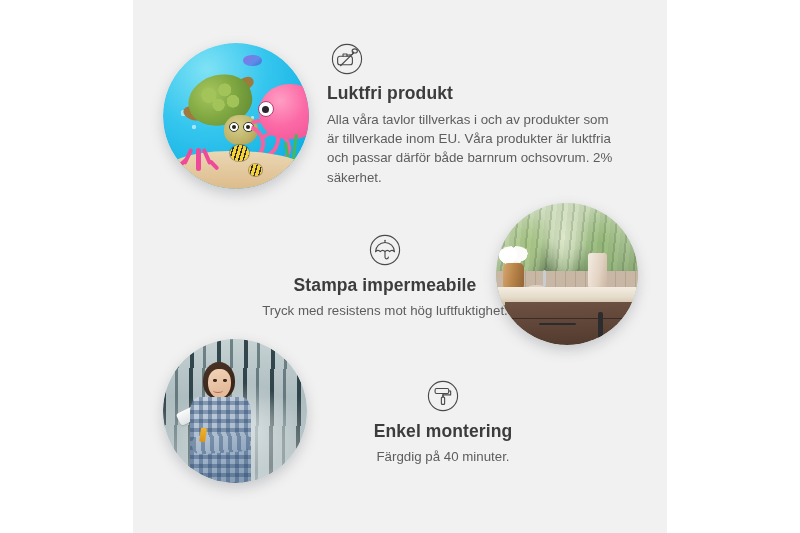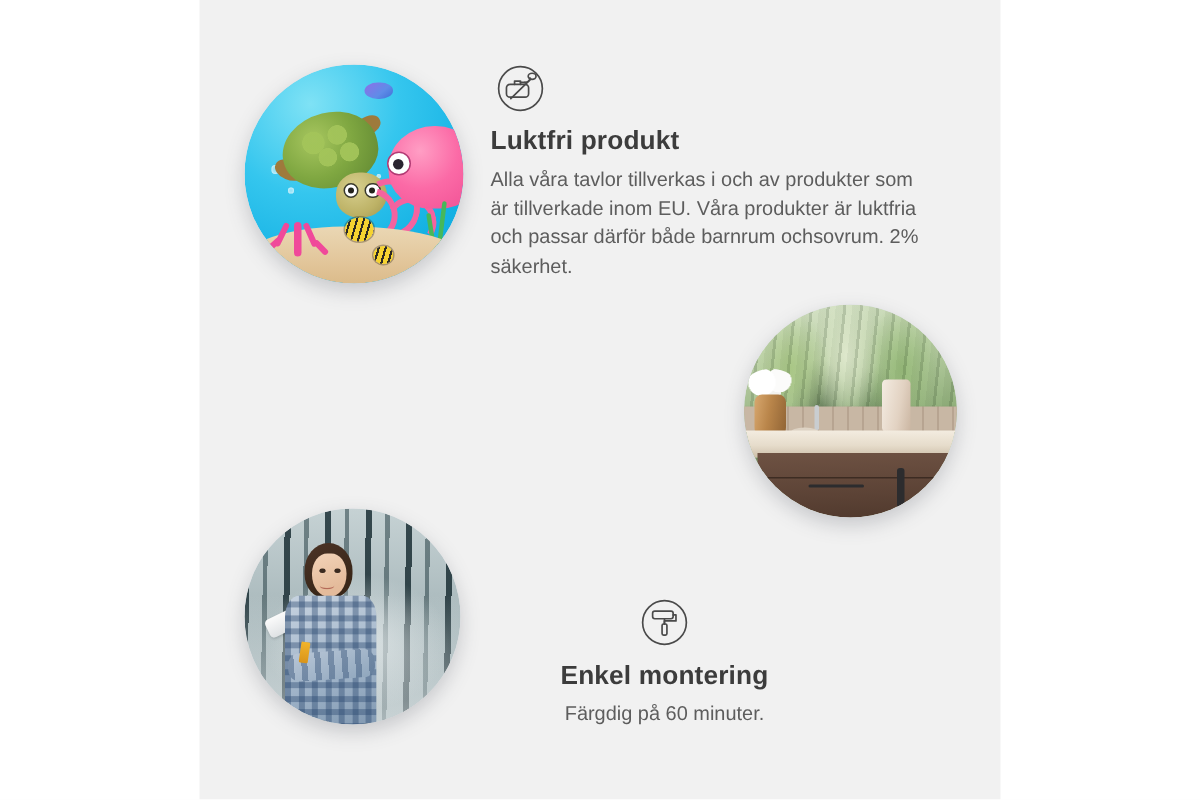--- a/index.html
+++ b/index.html
@@ -436,21 +436,21 @@
   }
   #feature-waterproof .feature-body {
     font-size: 13.3px;
     line-height: 19px;
     margin: 0;
   }
 
   
   #feature-easy-install {
     left: 165px;
-    top: 397px;
+    top: 378px;
     width: 290px;
     text-align: center;
   }
   #feature-easy-install .feature-icon { margin: 0 auto 7px auto; }
   #feature-easy-install .feature-title {
     font-size: 17.5px;
     line-height: 21px;
     margin: 0 0 5px 0;
   }
   #feature-easy-install .feature-body {
@@ -535,20 +535,33 @@
         <div class="bath-soap"></div>
         <div class="bath-counter"></div>
         <div class="bath-cabinet">
           <div class="bath-drawer-line" style="top:30%;"></div>
           <div class="bath-handle" style="left:24%;top:40%;width:26%;height:3.5%;"></div>
           <div class="bath-handle" style="left:66%;top:18%;width:3.5%;height:58%;"></div>
         </div>
       </div>
     </div>
 
+    <div class="feature" id="feature-waterproof">
+      <span class="feature-icon">
+        <svg viewBox="0 0 40 40" width="36" height="36" fill="none" stroke="#4a4a4a" stroke-width="1.25" stroke-linecap="round" stroke-linejoin="round">
+          <circle cx="20" cy="20" r="16.2"></circle>
+          <path d="M9.6 21.8c0-5.7 4.7-10.2 10.4-10.2s10.4 4.5 10.4 10.2"></path>
+          <path d="M9.6 21.8c1.5-1.9 3.9-1.9 5.2 0 1.4-1.9 3.8-1.9 5.2 0 1.4-1.9 3.8-1.9 5.2 0 1.3-1.9 3.7-1.9 5.2 0"></path>
+          <path d="M20 11.6V9.2"></path>
+          <path d="M20 21.8v6.1a1.9 1.9 0 0 0 3.8 0"></path>
+        </svg>
+      </span>
+      <p class="feature-title">Stampa impermeabile</p>
+      <p class="feature-body">Tryck med resistens mot hög luftfuktighet.</p>
+    </div>
 
     <div class="photo-circle" id="circle-painter">
       <div class="photo-inner">
         <div class="forest-bg"></div>
         <div class="forest-trees"></div>
         <div class="forest-mist"></div>
 
         <div class="p-roller-head"></div>
         <div class="p-roller-stick"></div>
 
@@ -569,17 +582,17 @@
       <span class="feature-icon">
         <svg viewBox="0 0 40 40" width="36" height="36" fill="none" stroke="#4a4a4a" stroke-width="1.25" stroke-linecap="round" stroke-linejoin="round">
           <circle cx="20" cy="20" r="16.2"></circle>
           <rect x="11.2" y="11.6" width="15.2" height="5.6" rx="1.6"></rect>
           <path d="M26.4 14.4h2.1v4.4h-8.6v2.3"></path>
           <rect x="18.2" y="21.1" width="3.6" height="8.2" rx="1.1"></rect>
           <path d="M20 17.2v3.9"></path>
         </svg>
       </span>
       <p class="feature-title">Enkel montering</p>
-      <p class="feature-body">Färgdig på 60 minuter.</p>
+      <p class="feature-body">Färgdig på 40 minuter.</p>
     </div>
 
   </div>
 </div>
 
 </body></html>

